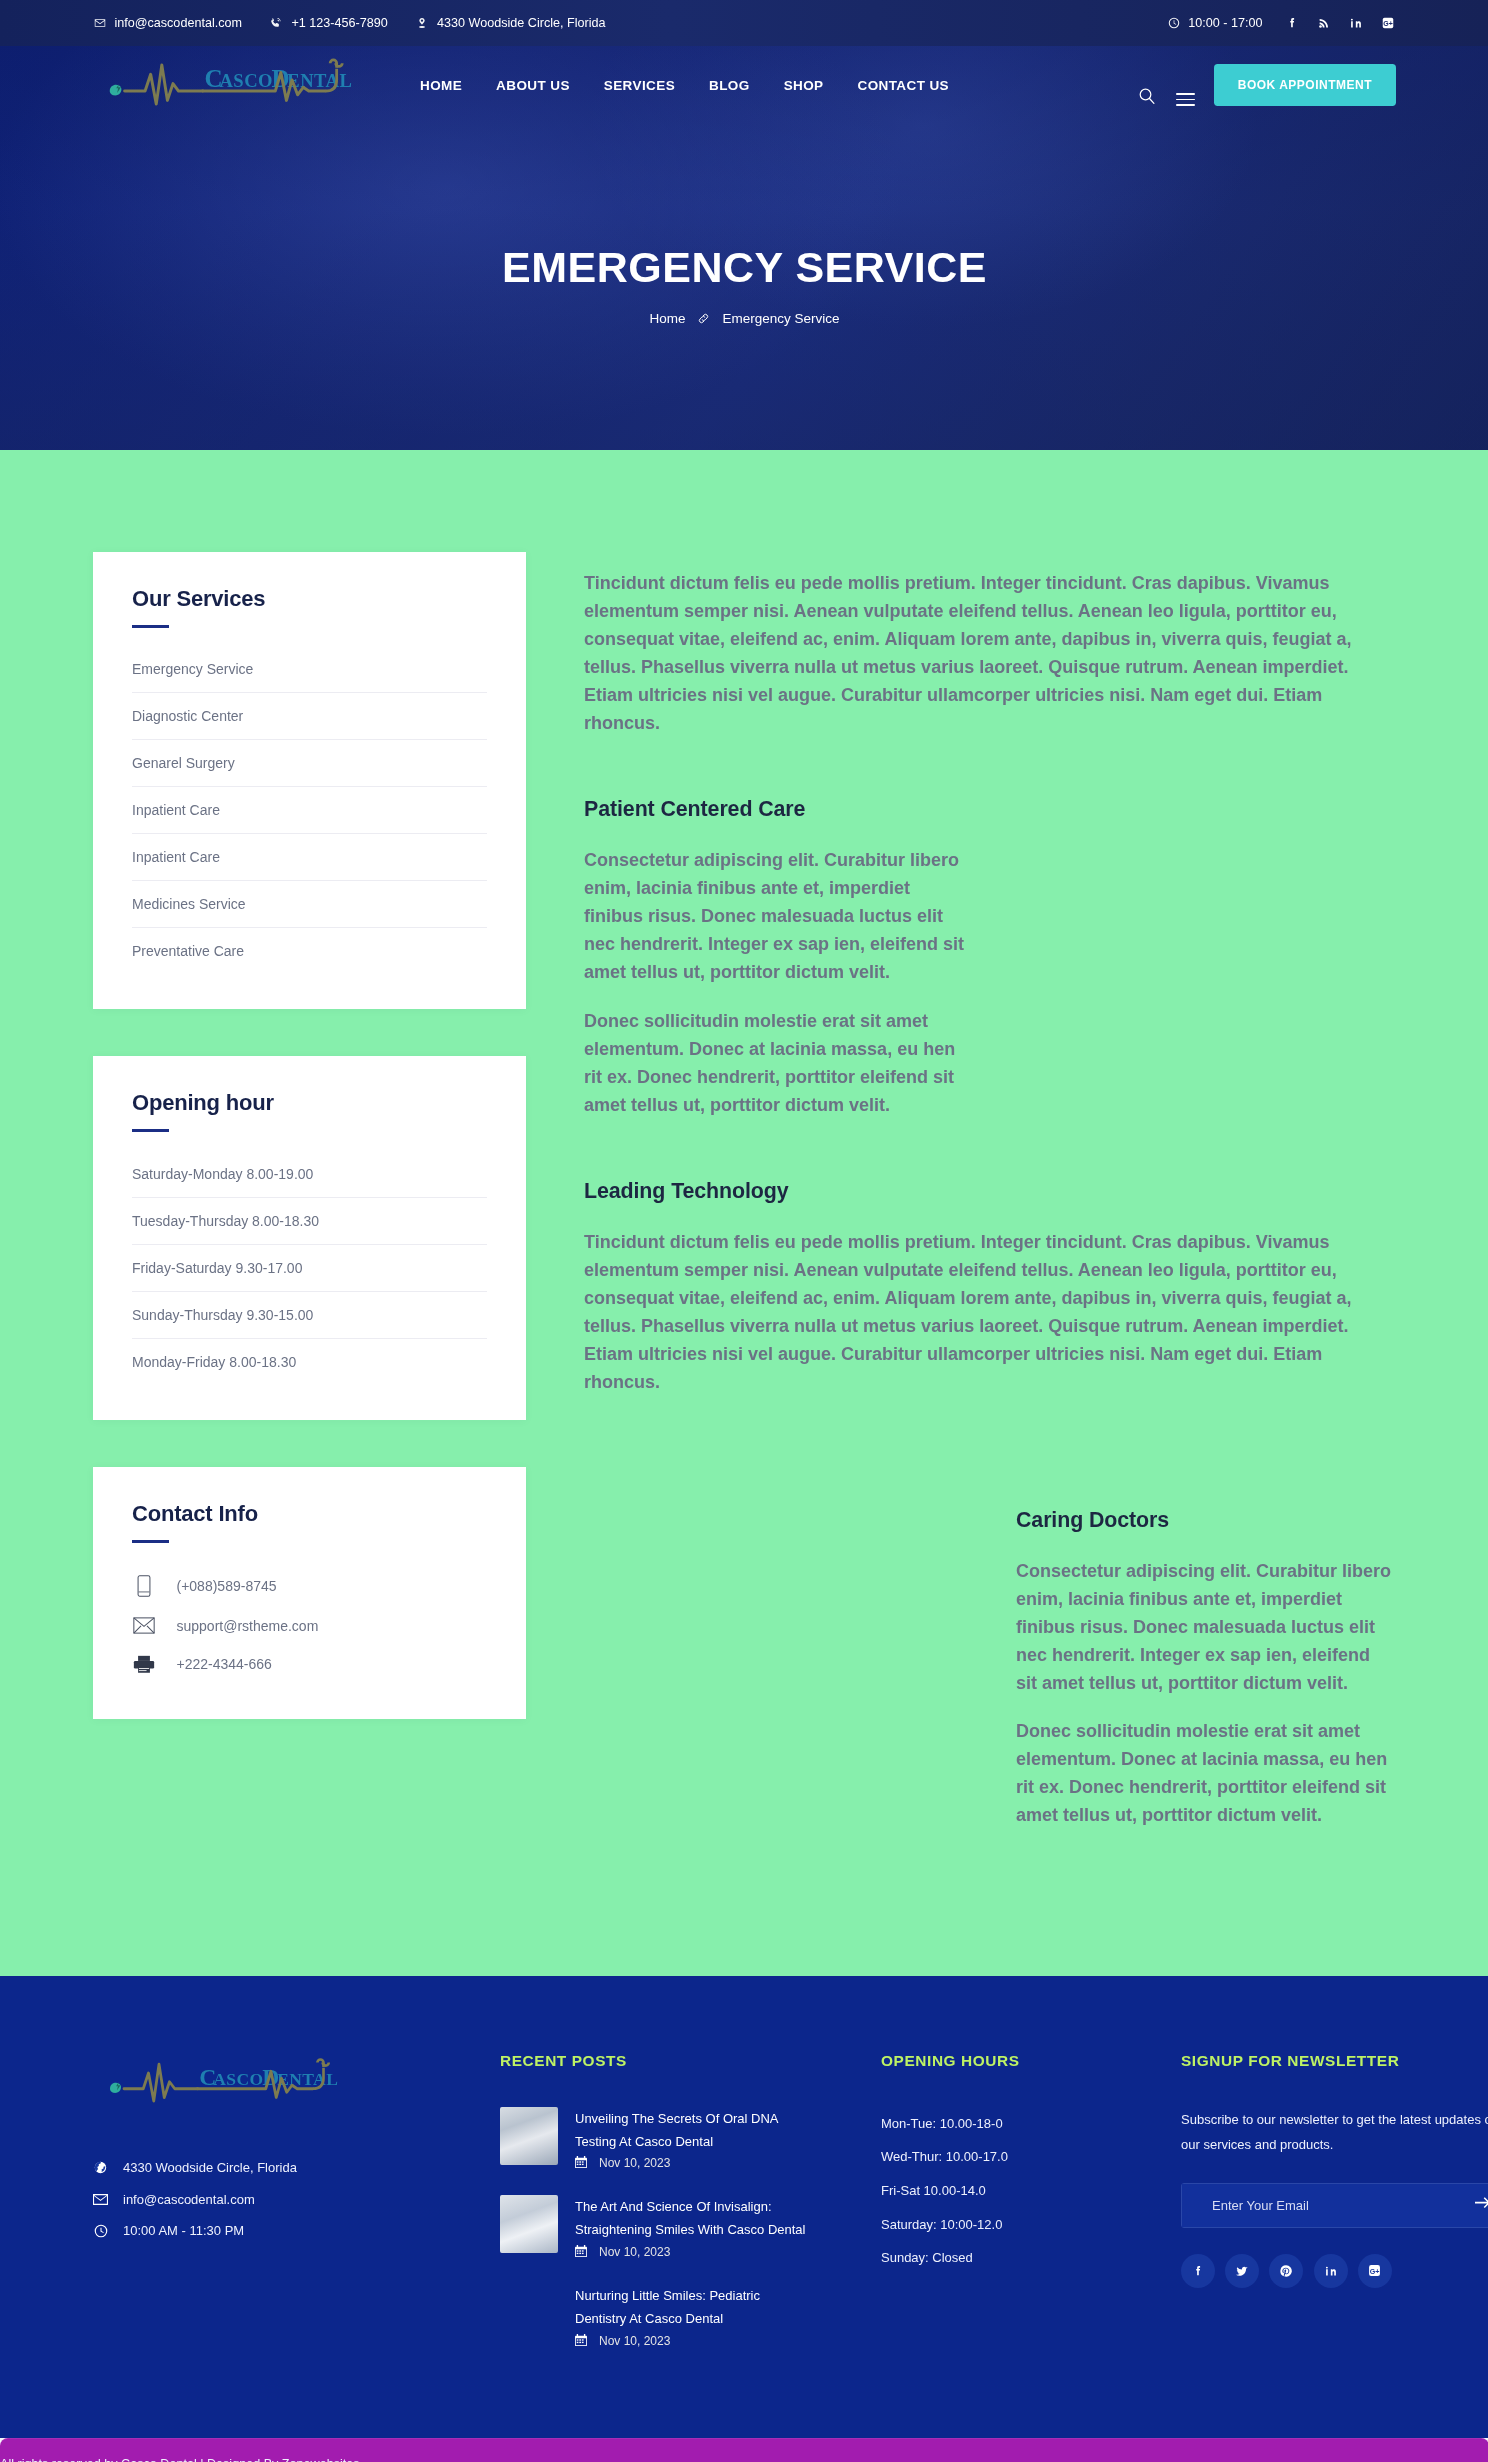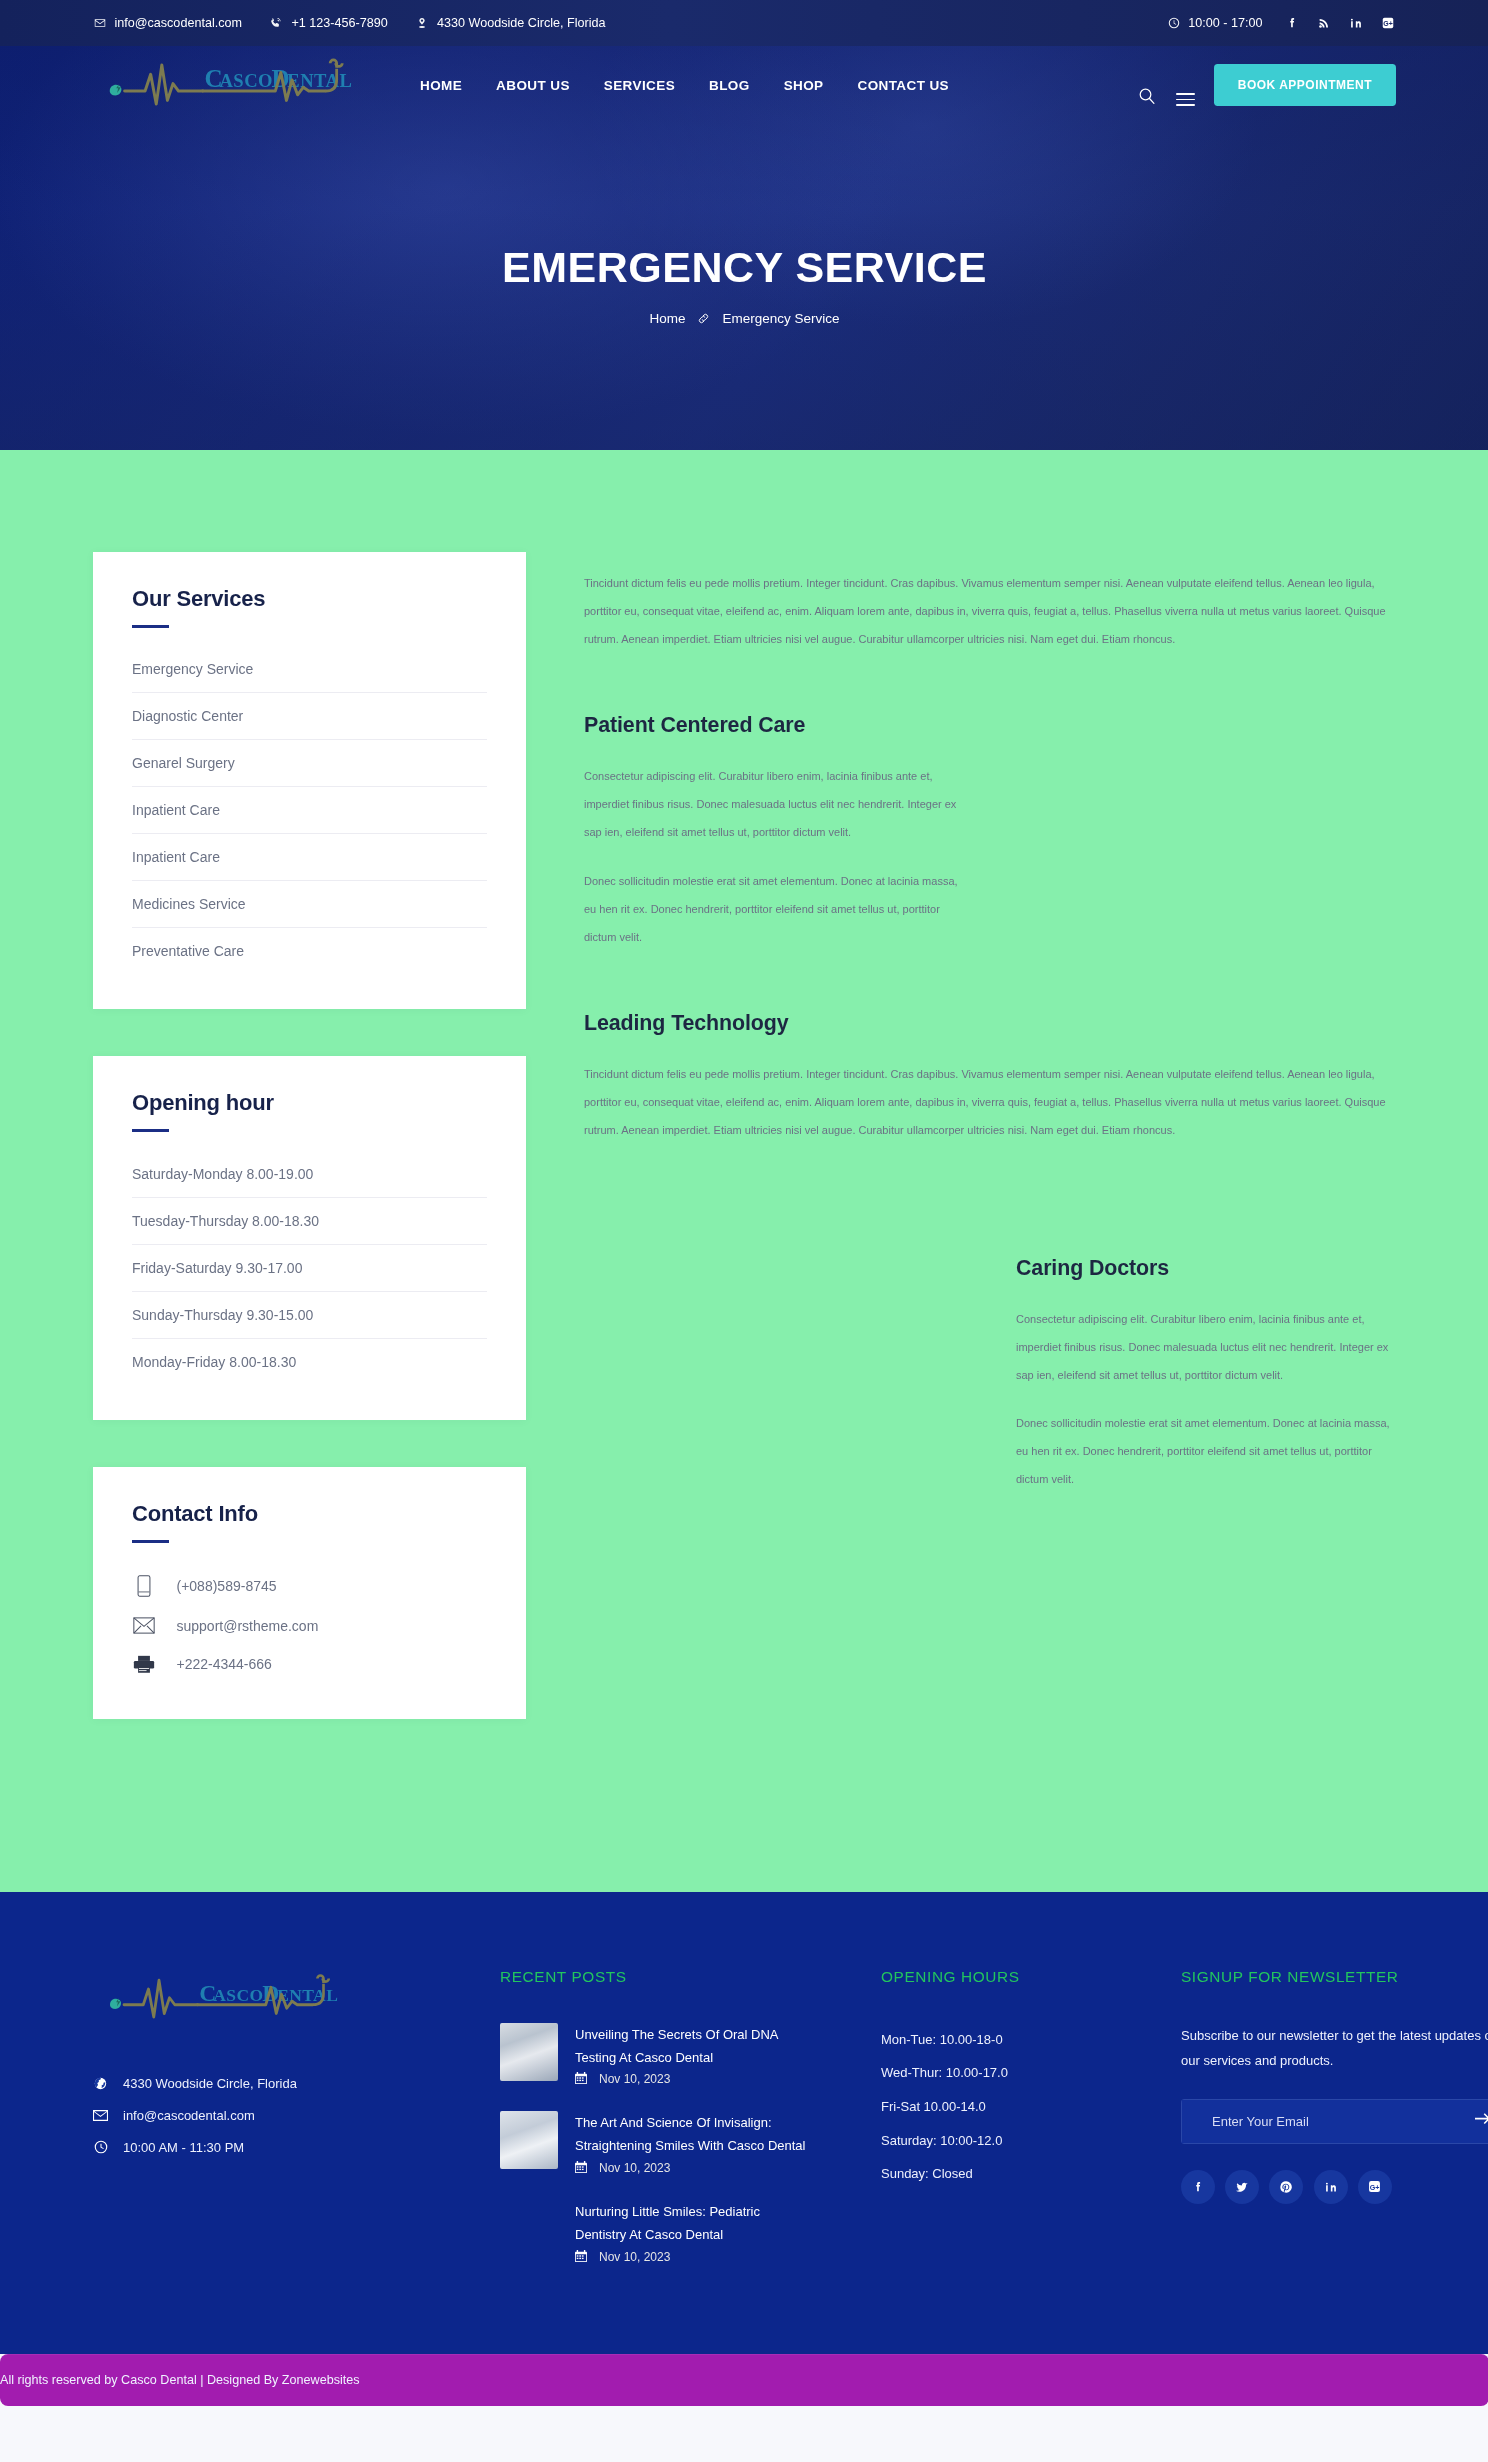--- a/index.html
+++ b/index.html
@@ -135,24 +135,25 @@
     text-decoration: none;
   }
   .cinfo { list-style: none; padding-top: 3.7px; text-align: right; }
   .cinfo li { display: flex; align-items: center; gap: 20.5px; padding: 10.2px 0; }
   .cinfo .ci-ico { width: 24px; display: inline-flex; justify-content: center; }
   .cinfo .ci-ico svg { fill: #4b5263; }
   .cinfo .ci-txt { font-size: 14px; color: #6b7285; }
 
   .content { flex: 1; padding-top: 17px; }
   .content p {
-    font-size: 11px;
+    font-size: 18px;
     line-height: 28px;
     color: #6b7285;
     margin-bottom: 20.5px;
+    font-weight: bold;
   }
   .sec-title {
     font-size: 21.4px;
     font-weight: 700;
     color: #1d2742;
     margin: 60px 0 24px 0;
     letter-spacing: -0.1px;
   }
   .narrow { max-width: 383px; }
   .two-col { display: flex; gap: 47px; margin-top: 112px; }
@@ -181,23 +182,23 @@
     line-height: 25px;
     color: #e7ebfb;
   }
   .f-contact { list-style: none; margin-top: 34px; }
   .f-contact li { display: flex; align-items: center; gap: 15px; padding: 8.4px 0; font-size: 13px; color: #eef1fd; }
   .f-contact .fc-ico { width: 15px; display: inline-flex; justify-content: center; }
   .f-contact .fc-ico svg { fill: #ffffff; }
 
   .f-title {
     font-size: 15.4px;
-    font-weight: 400;
+    font-weight: 700;
     letter-spacing: 0.6px;
-    color: #22c55e;
+    color: #bef264;
     margin-bottom: 37px;
   }
   .post { display: flex; gap: 17px; margin-bottom: 24px; }
   .post-thumb {
     width: 58px; height: 58px; flex: 0 0 58px;
     border-radius: 1.9px;
     background: linear-gradient(150deg, #c9d4e2 0%, #e8edf3 40%, #b6c3d4 100%);
     position: relative; overflow: hidden;
   }
   .post-thumb.t1 { background: linear-gradient(160deg,#d8dde3 0%,#b9c3cf 30%,#e6e9ee 55%,#9aa7b8 100%); }

